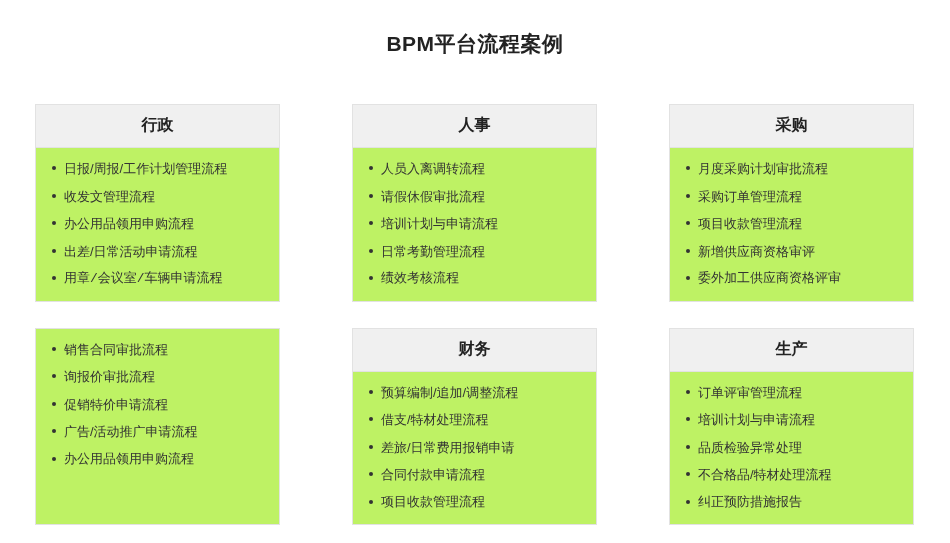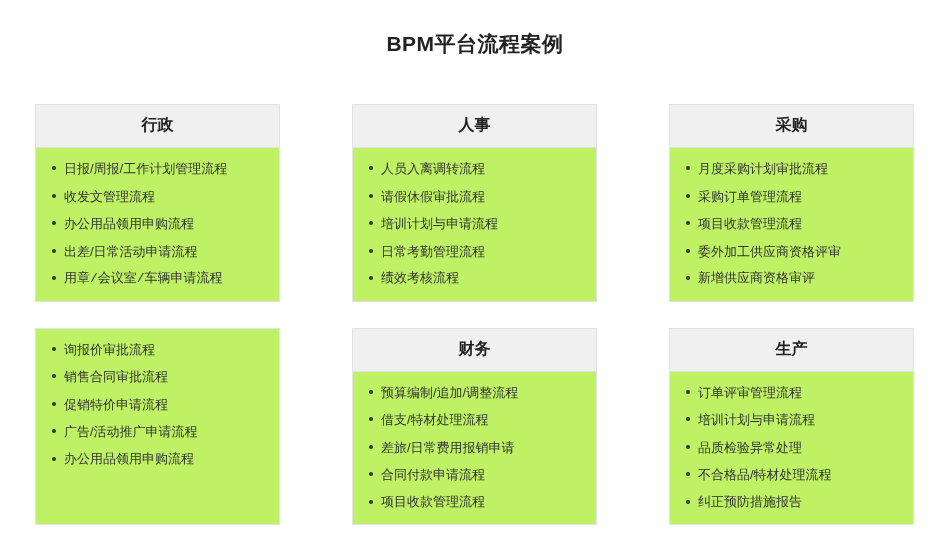--- a/index.html
+++ b/index.html
@@ -123,31 +123,31 @@
       </div>
     </div>
 
     <div class="card">
       <div class="card-header">采购</div>
       <div class="card-body">
         <ul class="item-list">
           <li><span class="bullet"></span><span>月度采购计划审批流程</span></li>
           <li><span class="bullet"></span><span>采购订单管理流程</span></li>
           <li><span class="bullet"></span><span>项目收款管理流程</span></li>
+          <li><span class="bullet"></span><span>新增供应商资格审评</span></li>
           <li><span class="bullet"></span><span>委外加工供应商资格评审</span></li>
-          <li><span class="bullet"></span><span>新增供应商资格审评</span></li>
         </ul>
       </div>
     </div>
 
     <div class="card">
       <div class="card-body">
         <ul class="item-list">
+          <li><span class="bullet"></span><span>销售合同审批流程</span></li>
           <li><span class="bullet"></span><span>询报价审批流程</span></li>
-          <li><span class="bullet"></span><span>销售合同审批流程</span></li>
           <li><span class="bullet"></span><span>促销特价申请流程</span></li>
           <li><span class="bullet"></span><span>广告/活动推广申请流程</span></li>
           <li><span class="bullet"></span><span>办公用品领用申购流程</span></li>
         </ul>
       </div>
     </div>
 
     <div class="card">
       <div class="card-header">财务</div>
       <div class="card-body">

